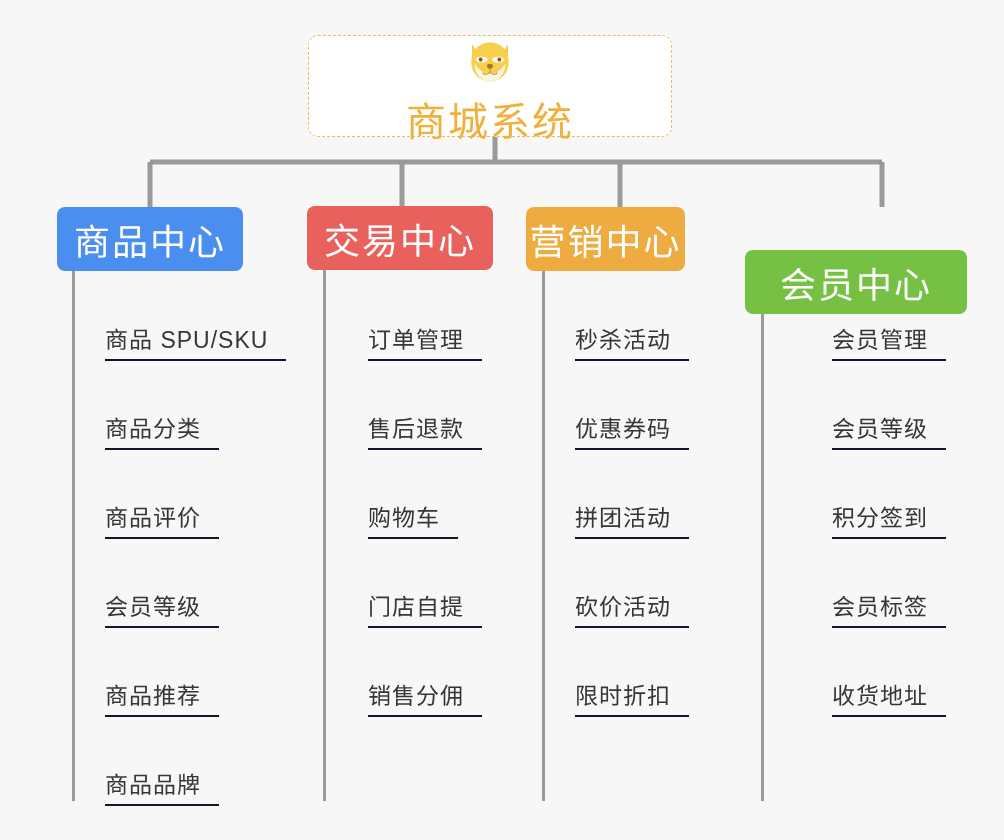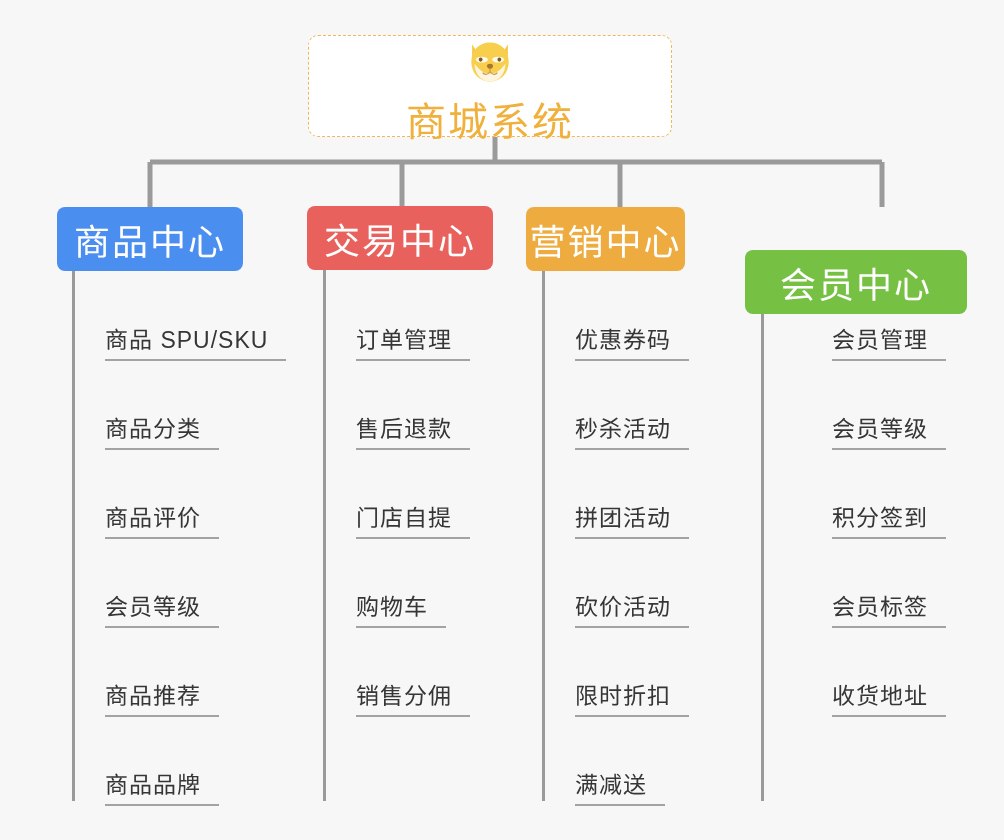--- a/index.html
+++ b/index.html
@@ -78,39 +78,39 @@
   .cat-box.c1 { left: 307px; top: 206px; width: 186px; background: #e8615c; }
   .cat-box.c2 { left: 526px; top: 207px; width: 159px; background: #eeab3f; }
   .cat-box.c3 { left: 745px; top: 207px; width: 222px; background: #76c043; margin-top: 43px; }
 
   
   .leaf-col {
     position: absolute;
     top: 272px;
   }
   .leaf-col.l0 { left: 73px;  }
-  .leaf-col.l1 { left: 324px; }
+  .leaf-col.l1 { left: 336px; }
   .leaf-col.l2 { left: 543px; }
   .leaf-col.l3 { left: 762px; padding-left: 38px; }
 
   .leaf-item {
     position: relative;
     height: 89px;
     display: flex;
     align-items: flex-end;
     padding-left: 32px;
     box-sizing: border-box;
   }
   .leaf-label {
     font-size: 23px;
     line-height: 1.15;
     color: #363636;
     white-space: nowrap;
     padding: 0 18px 6px 0;
-    border-bottom: 2px solid #a3a3a3;
+    border-bottom: 2px solid #0f172a;
     letter-spacing: 1px;
   }
 </style>
 </head>
 <body>
 
 <div id="mindmap">
 
   <svg class="connector-layer" viewBox="0 0 1004 840" width="1004" height="840" aria-hidden="true">
     <g stroke="#9a9a9a" stroke-width="5" fill="none" stroke-linecap="butt">
@@ -179,51 +179,48 @@
     <span>交易中心</span>
   </div>
   <div class="leaf-col l1">
     <div class="leaf-item">
       <span class="leaf-label">订单管理</span>
     </div>
     <div class="leaf-item">
       <span class="leaf-label">售后退款</span>
     </div>
     <div class="leaf-item">
+      <span class="leaf-label">购物车</span>
+    </div>
+    <div class="leaf-item">
       <span class="leaf-label">门店自提</span>
-    </div>
-    <div class="leaf-item">
-      <span class="leaf-label">购物车</span>
     </div>
     <div class="leaf-item">
       <span class="leaf-label">销售分佣</span>
     </div>
   </div>
 
   <div class="cat-box c2">
     <span>营销中心</span>
   </div>
   <div class="leaf-col l2">
     <div class="leaf-item">
+      <span class="leaf-label">秒杀活动</span>
+    </div>
+    <div class="leaf-item">
       <span class="leaf-label">优惠券码</span>
     </div>
     <div class="leaf-item">
-      <span class="leaf-label">秒杀活动</span>
-    </div>
-    <div class="leaf-item">
       <span class="leaf-label">拼团活动</span>
     </div>
     <div class="leaf-item">
       <span class="leaf-label">砍价活动</span>
     </div>
     <div class="leaf-item">
       <span class="leaf-label">限时折扣</span>
-    </div>
-    <div class="leaf-item">
-      <span class="leaf-label">满减送</span>
     </div>
   </div>
 
   <div class="cat-box c3">
     <span>会员中心</span>
   </div>
   <div class="leaf-col l3">
     <div class="leaf-item">
       <span class="leaf-label">会员管理</span>
     </div>

